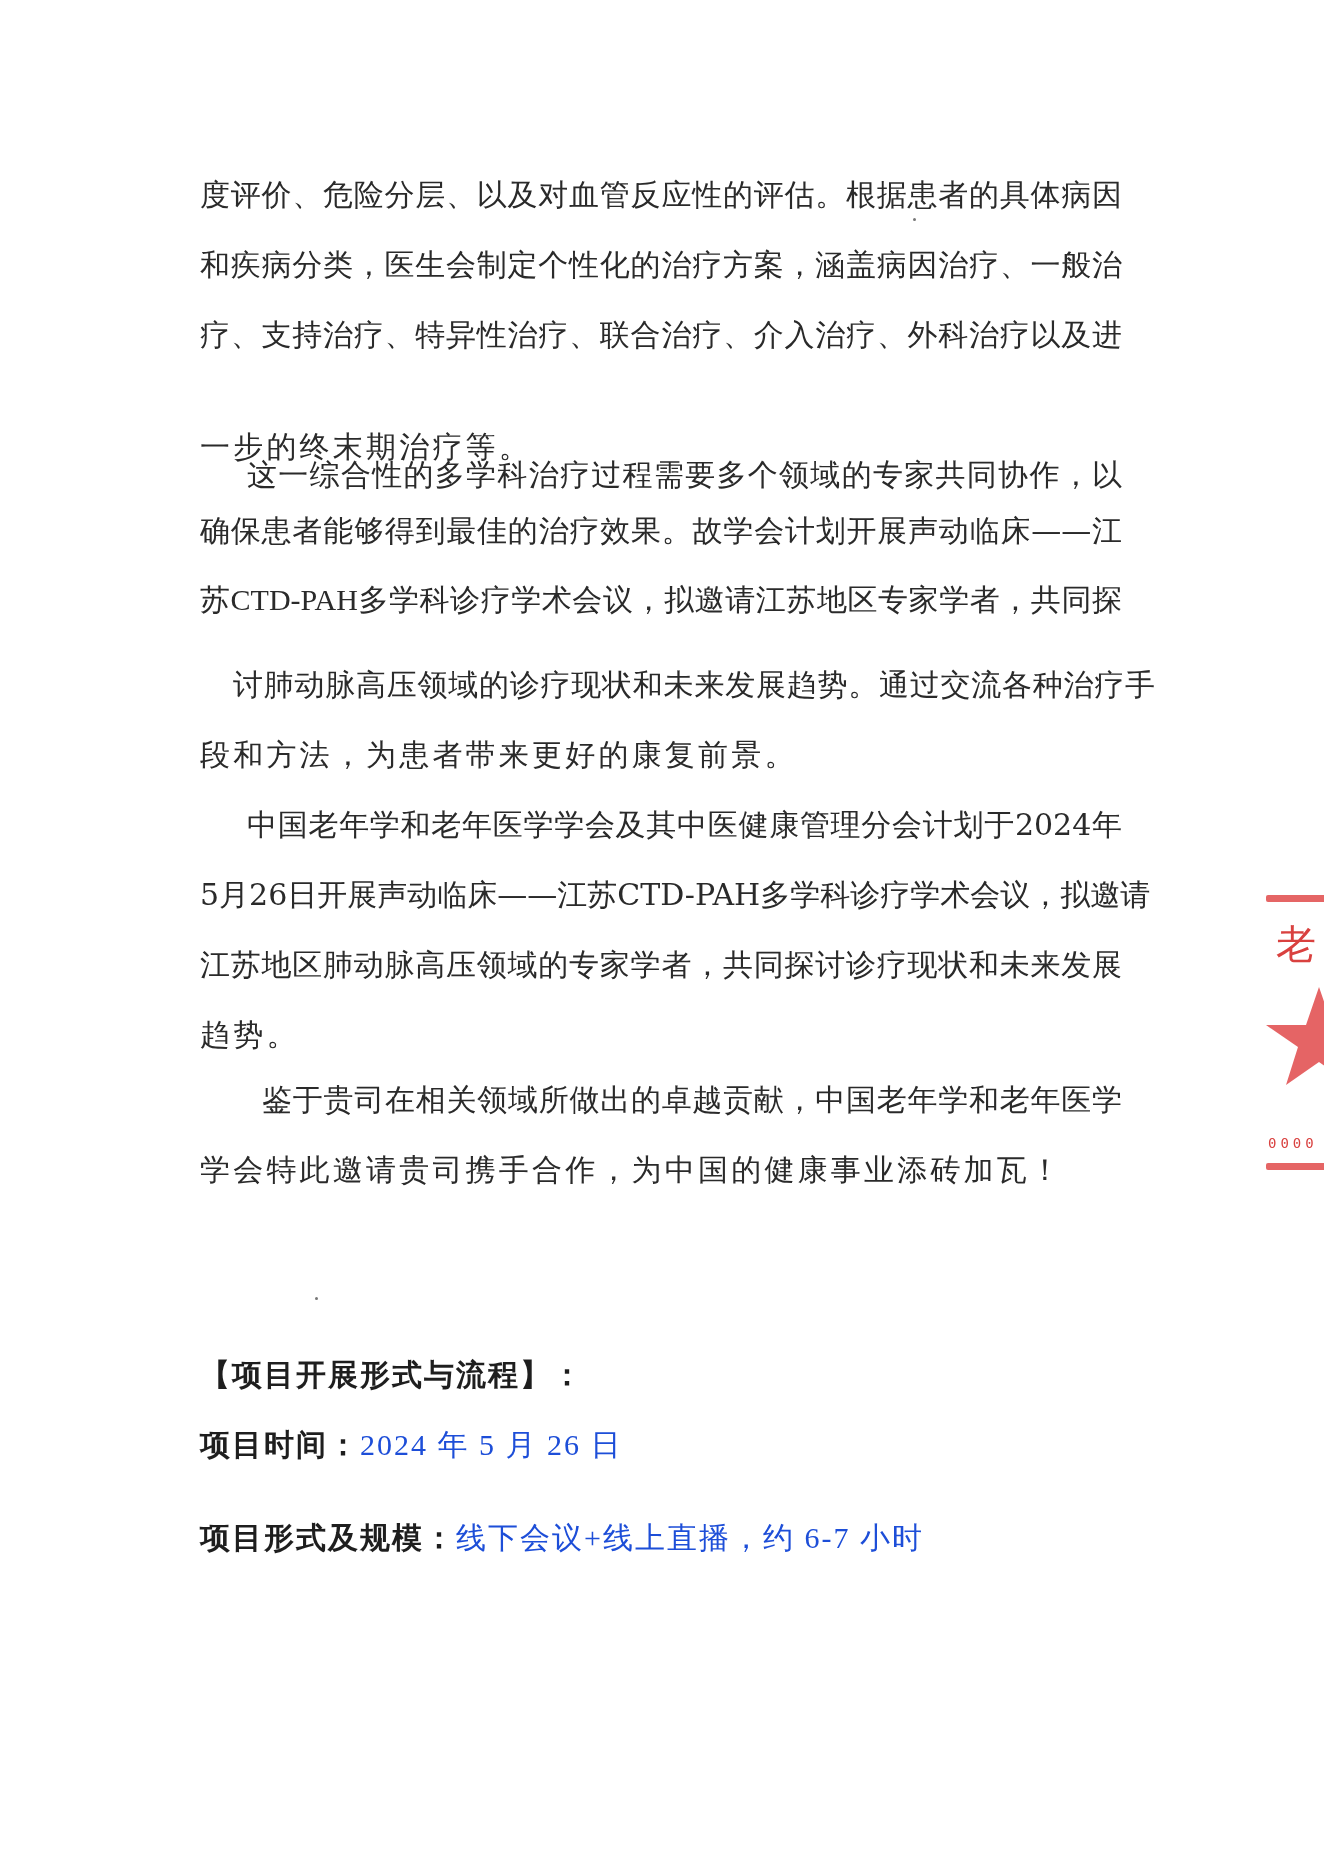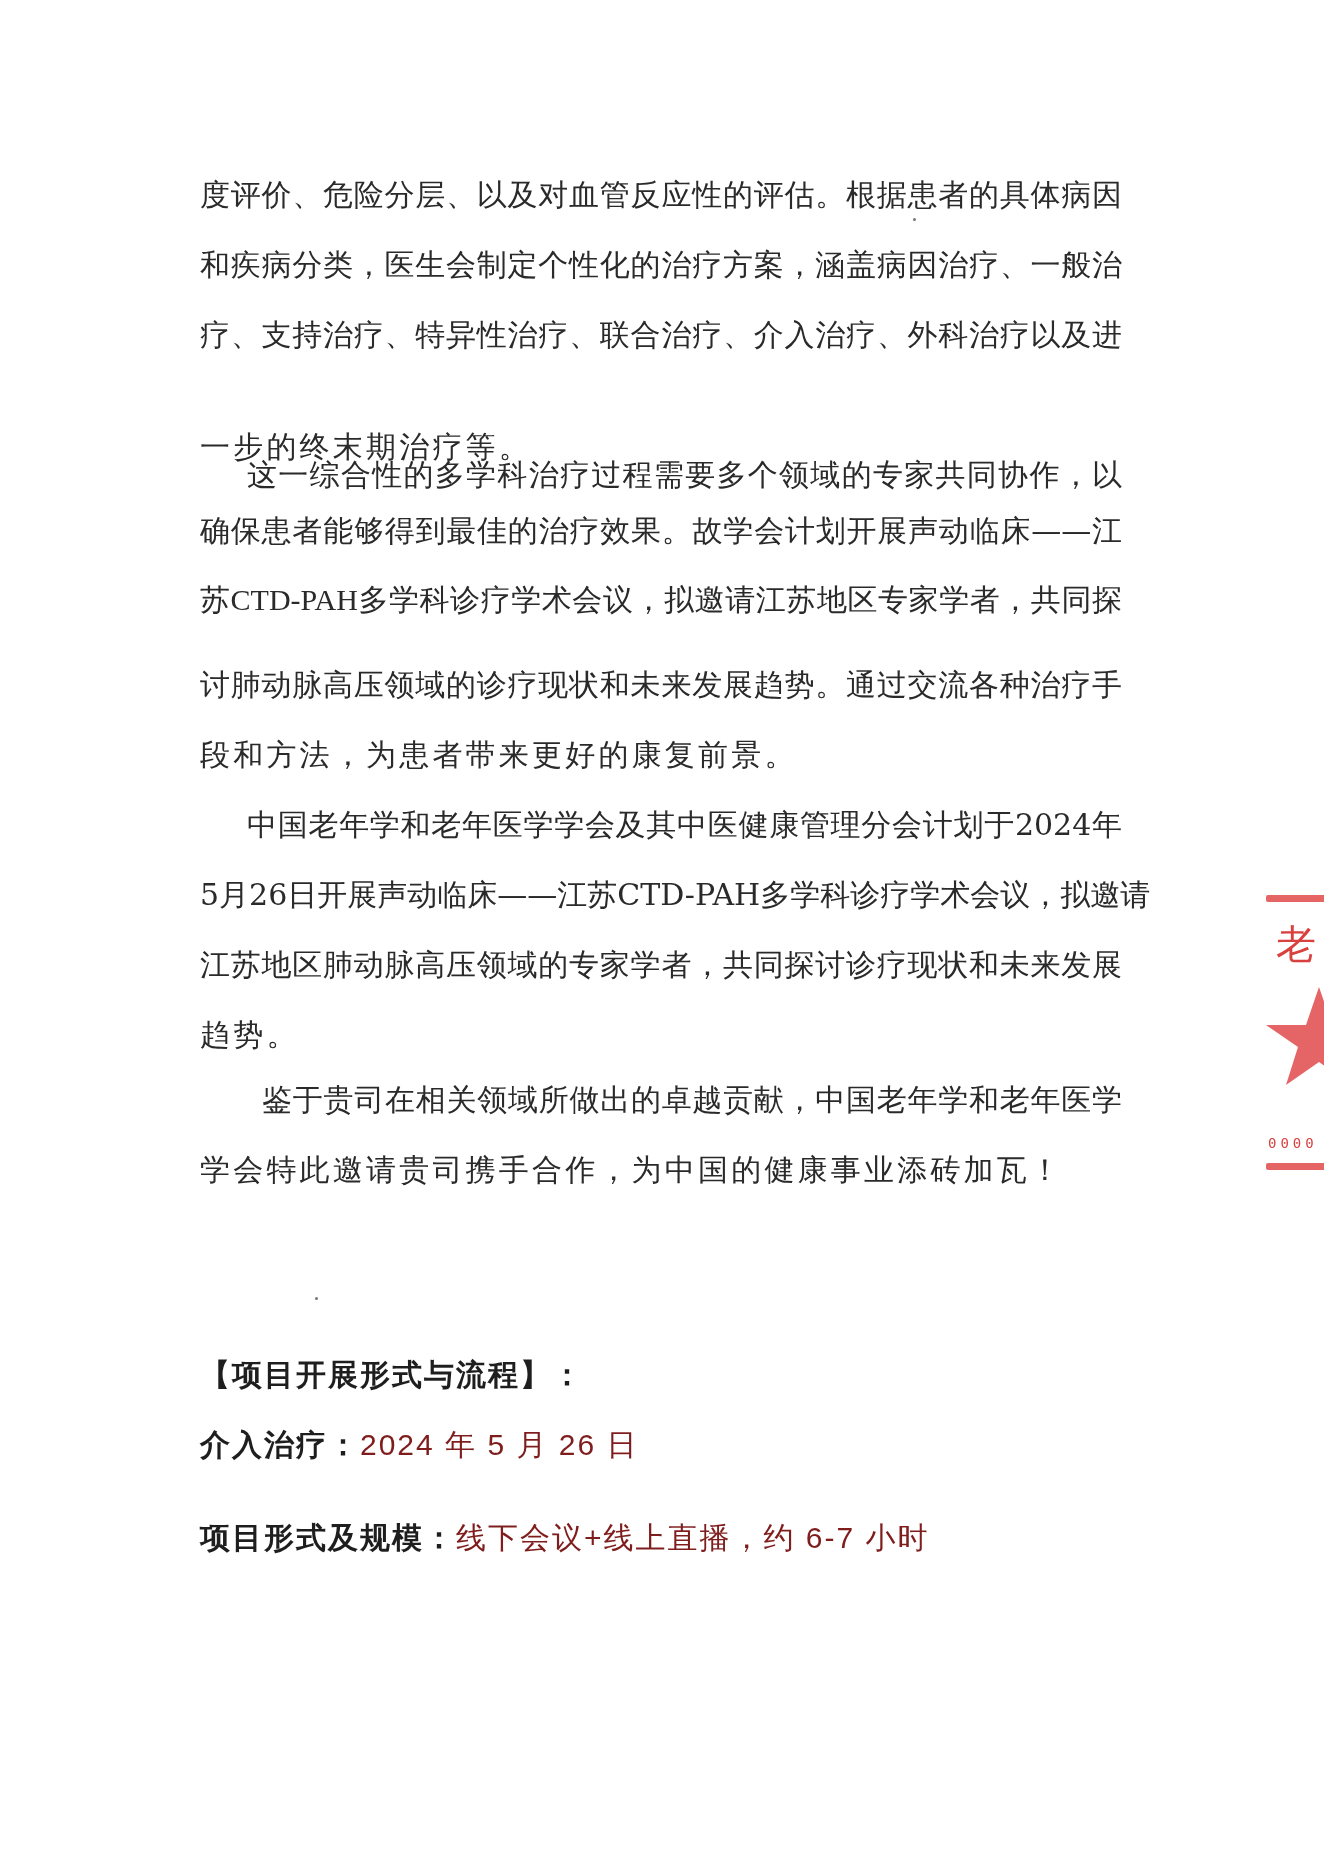--- a/index.html
+++ b/index.html
@@ -3,55 +3,55 @@
 <meta charset="utf-8">
 <style>
   html, body { margin: 0; padding: 0; background: #ffffff; }
   body { width: 1324px; height: 1871px; position: relative; overflow: hidden;
          font-family: "DejaVu Serif", "Liberation Serif", serif; color: #2a2a2a; }
   .page { position: absolute; left: 0; top: 0; width: 1324px; height: 1813px; }
   .line { position: absolute; left: 200px; width: 922px; font-size: 30px; line-height: 40px;
           letter-spacing: 3.2px; white-space: nowrap; }
   .line.just { text-align: justify; text-align-last: justify; letter-spacing: 0; }
   .bold { font-family: "DejaVu Sans", "Liberation Sans", sans-serif; font-weight: bold; color: #1e1e1e; }
-  .val { font-family: Liberation Sans, sans-serif; font-weight: normal; color: #7f1d1d; }
+  .val { font-family: Liberation Serif, serif; font-weight: normal; color: #1d4ed8; }
   .stamp { position: absolute; left: 1262px; top: 895px; width: 130px; height: 290px; }
   .stamp .bar { position: absolute; left: 4px; width: 120px; height: 7px; background: #e04a4a; opacity: 0.85; border-radius: 2px; }
   .stamp .char { position: absolute; left: 14px; top: 22px; font-size: 40px; color: #d9413f; font-family: "DejaVu Serif", serif; }
   .stamp .digits { position: absolute; left: 6px; top: 240px; font-size: 14px; letter-spacing: 4px; color: #d9413f; font-family: "DejaVu Sans Mono", monospace; }
   .speck { position: absolute; width: 3px; height: 3px; background: #777; border-radius: 50%; }
 </style>
 </head>
 <body>
 
 <div class="page">
 
   <div class="line just" style="top:175px;">度评价、危险分层、以及对血管反应性的评估。根据患者的具体病因</div>
   <div class="line just" style="top:245px;">和疾病分类，医生会制定个性化的治疗方案，涵盖病因治疗、一般治</div>
   <div class="line just" style="top:315px;">疗、支持治疗、特异性治疗、联合治疗、介入治疗、外科治疗以及进</div>
   <div class="line" style="top:385px;margin-top:42px;">一步的终末期治疗等。</div>
 
   <div class="line just" style="top:455px; left:247px; width:875px;">这一综合性的多学科治疗过程需要多个领域的专家共同协作，以</div>
   <div class="line just" style="top:511px;">确保患者能够得到最佳的治疗效果。故学会计划开展声动临床——江</div>
   <div class="line just" style="top:580px;font-family:Liberation Serif, serif;">苏CTD-PAH多学科诊疗学术会议，拟邀请江苏地区专家学者，共同探</div>
-  <div class="line just" style="top:665px;">讨肺动脉高压领域的诊疗现状和未来发展趋势。通过交流各种治疗手</div>
+  <div class="line just" style="top:665px;margin-left:33px;">讨肺动脉高压领域的诊疗现状和未来发展趋势。通过交流各种治疗手</div>
   <div class="line" style="top:735px;">段和方法，为患者带来更好的康复前景。</div>
 
   <div class="line just" style="top:805px; left:247px; width:875px;">中国老年学和老年医学学会及其中医健康管理分会计划于2024年</div>
   <div class="line just" style="top:875px;">5月26日开展声动临床——江苏CTD-PAH多学科诊疗学术会议，拟邀请</div>
   <div class="line just" style="top:945px;">江苏地区肺动脉高压领域的专家学者，共同探讨诊疗现状和未来发展</div>
   <div class="line just" style="top:1080px; left:262px; width:860px;">鉴于贵司在相关领域所做出的卓越贡献，中国老年学和老年医学</div>
 
   <div class="line" style="top:1015px;">趋势。</div>
   <div class="line" style="top:1150px;">学会特此邀请贵司携手合作，为中国的健康事业添砖加瓦！</div>
 
   <div class="line bold" style="top:1355px; letter-spacing:2px;">【项目开展形式与流程】：</div>
 
   <div class="line" style="top:1425px; letter-spacing:2px;">
-    <span class="bold">介入治疗：</span><span class="val">2024 年 5 月 26 日</span>
+    <span class="bold">项目时间：</span><span class="val">2024 年 5 月 26 日</span>
   </div>
 
   <div class="line" style="top:1495px; letter-spacing:2px;margin-top:23px;">
     <span class="bold">项目形式及规模：</span><span class="val">线下会议+线上直播，约 6-7 小时</span>
   </div>
 
   <span class="speck" style="left:913px; top:218px;"></span>
   <span class="speck" style="left:315px; top:1297px;"></span>
 
   <div class="stamp">

